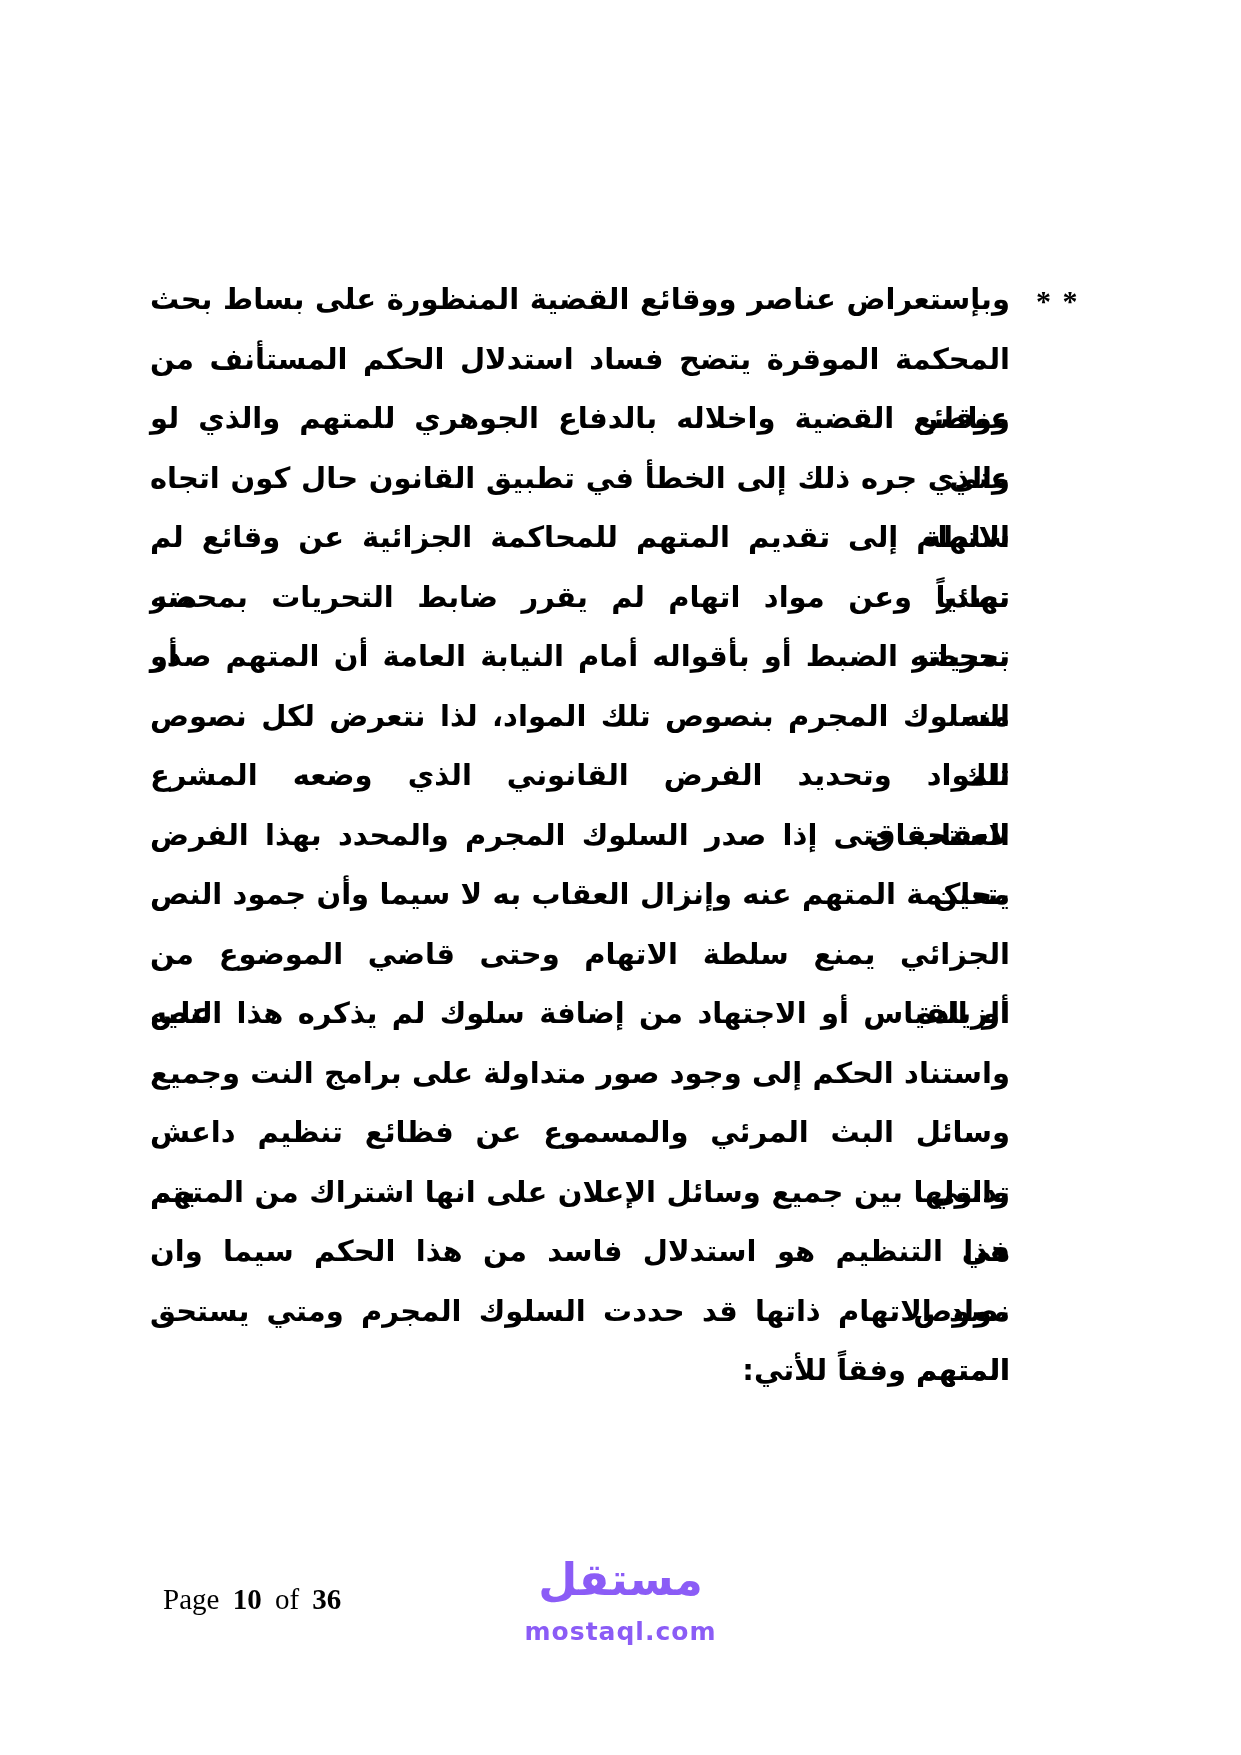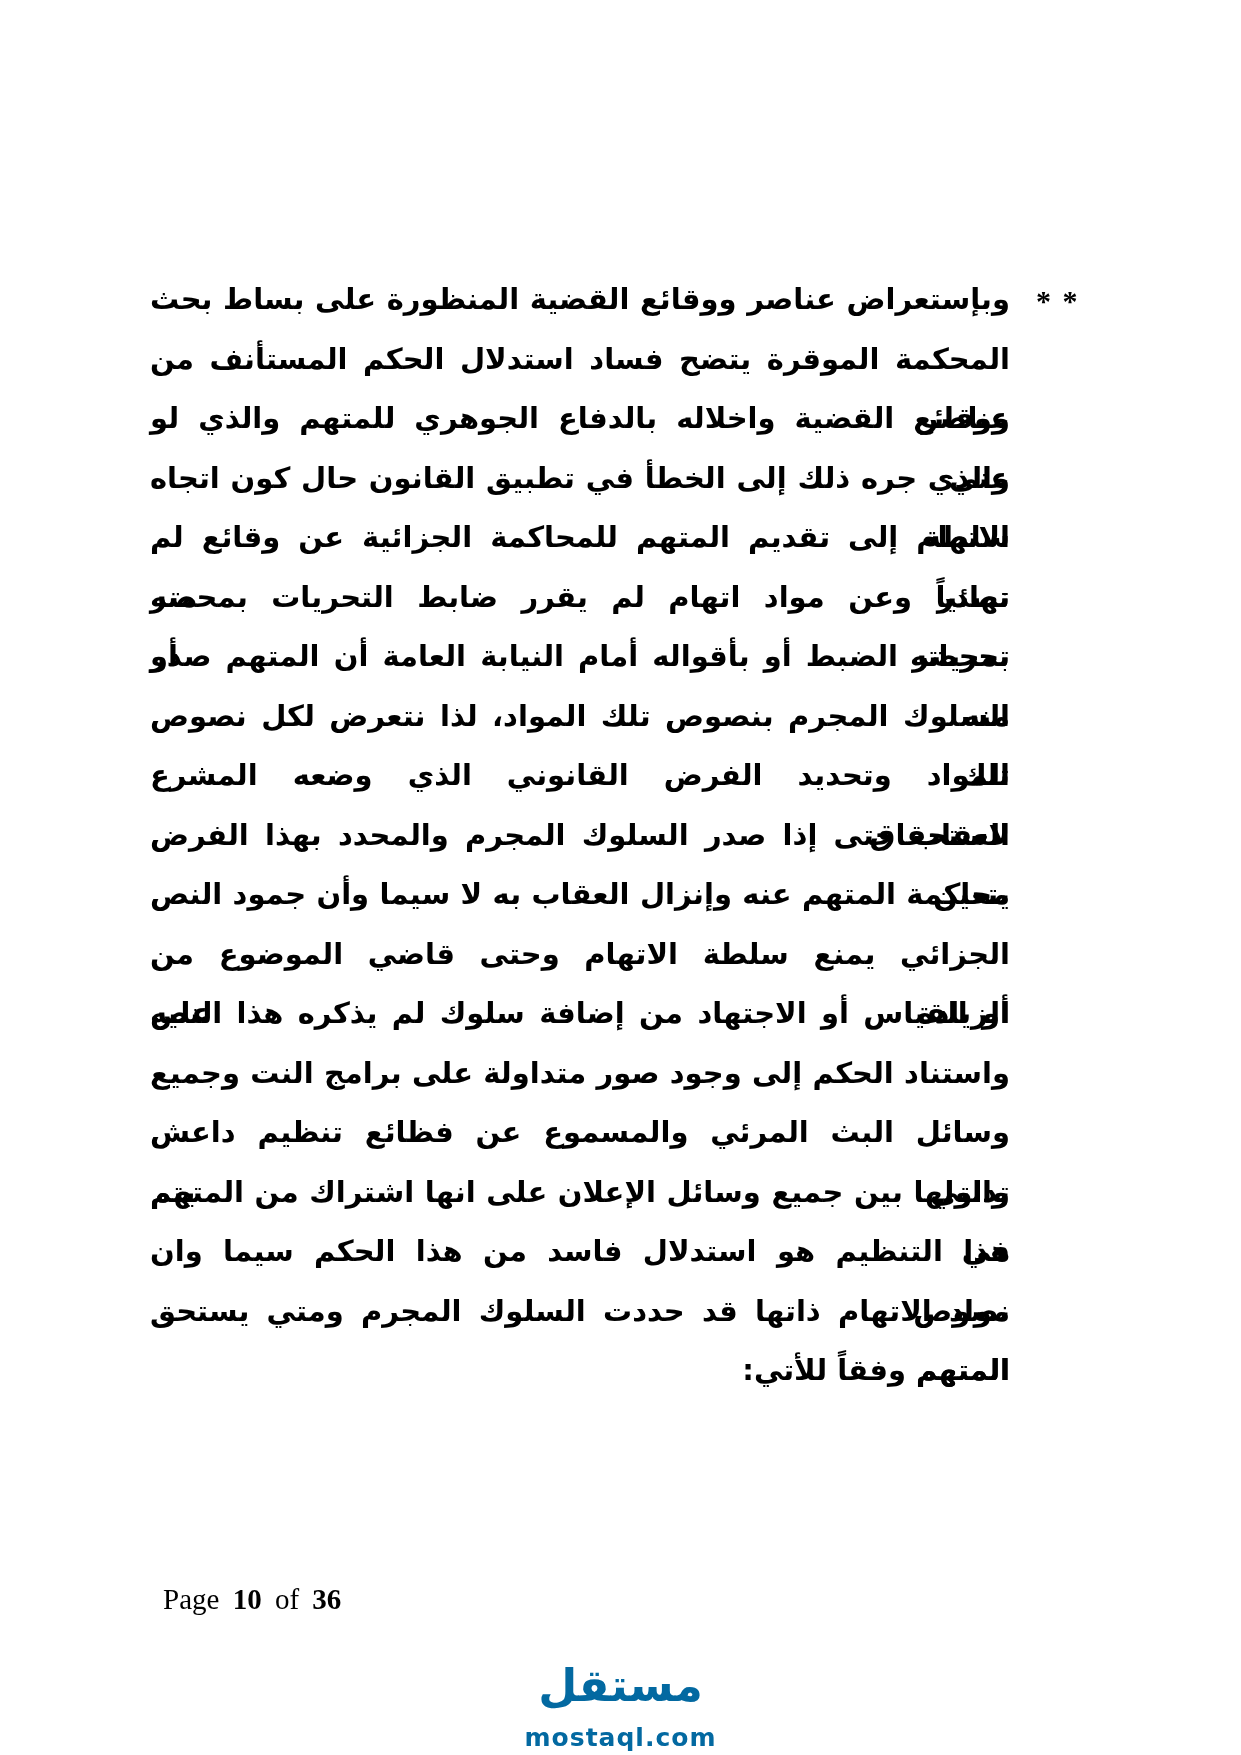--- a/index.html
+++ b/index.html
@@ -58,25 +58,25 @@
     font-family: "Liberation Serif", serif;
     font-size: 29px;
     color: #000000;
     white-space: nowrap;
   }
   .footer span:not(:last-child) { margin-right: 6px; }
   .footer .num { font-weight: bold; }
   
   .watermark {
     position: absolute;
-    top: 1661px;
+    top: 1555px;
     left: 0;
     width: 100%;
     text-align: center;
-    color: #0369a1;
+    color: #8b5cf6;
     user-select: none;
   }
   .watermark .logo {
     font-family: "DejaVu Sans", sans-serif;
     font-weight: bold;
     font-size: 45px;
     line-height: 50px;
     direction: rtl;
   }
   .watermark .site {

